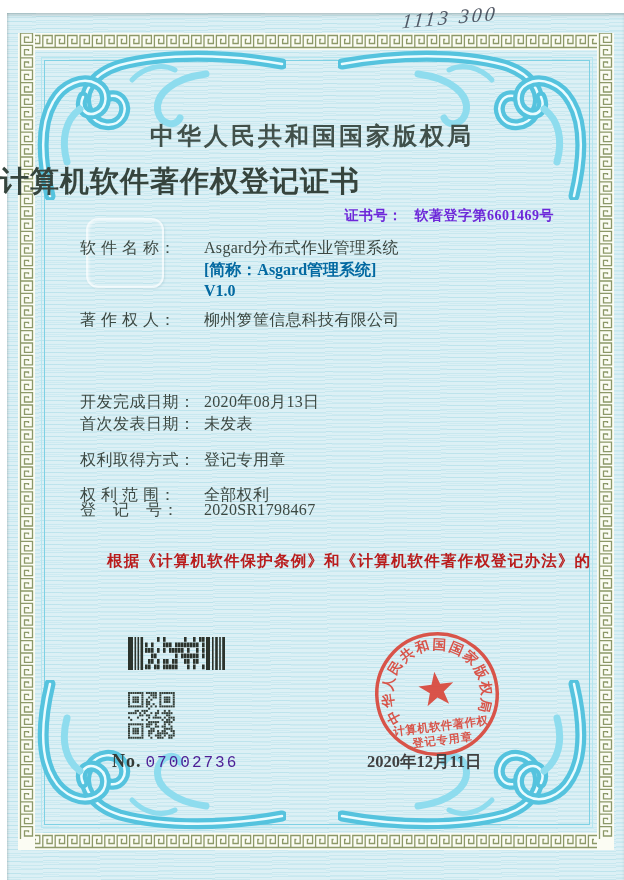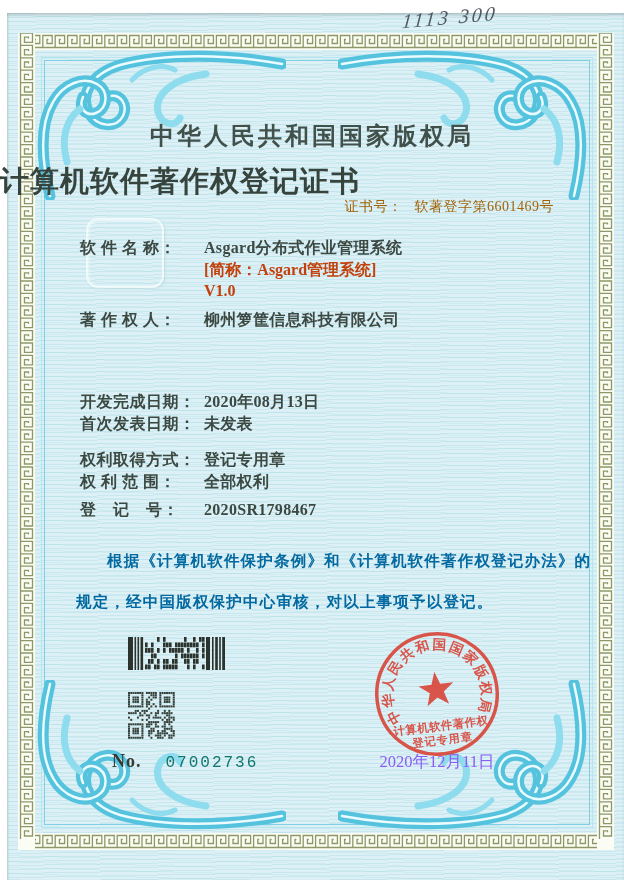--- a/index.html
+++ b/index.html
@@ -46,48 +46,48 @@
   }
   .title1{
     position:absolute;left:0;top:120px;width:624px;text-align:center;
     font-size:24px;letter-spacing:3px;font-weight:600;color:#41504a;white-space:nowrap;
   }
   .title2{
     position:absolute;left:0;top:162px;width:624px;text-align:left;
     font-size:29px;letter-spacing:1px;font-weight:700;color:#36443d;white-space:nowrap;
   }
   .certno{
-    position:absolute;right:70px;top:198px;font-size:14px;color:#a16207;
-    font-weight:400;letter-spacing:.5px;white-space:nowrap;
+    position:absolute;right:70px;top:207px;font-size:14px;color:#6d28d9;
+    font-weight:700;letter-spacing:.5px;white-space:nowrap;
   }
   .certno .cv{margin-left:12px;}
   .row{position:absolute;left:80px;white-space:nowrap;font-size:16px;color:#3c4842;}
-  .lab{display:inline-block;width:124px;font-weight:700;letter-spacing:.5px;}
-  .val{font-weight:700;letter-spacing:.3px;}
-  .val-abs{position:absolute;left:204px;white-space:nowrap;font-size:16px;color:#c2410c;font-weight:600;}
+  .lab{display:inline-block;width:124px;font-weight:400;letter-spacing:.5px;}
+  .val{font-weight:400;letter-spacing:.3px;}
+  .val-abs{position:absolute;left:204px;white-space:nowrap;font-size:16px;color:#0369a1;font-weight:600;}
   .statement{position:absolute;left:76px;top:540px;margin:0;width:490px;
-    font-size:15.5px;line-height:41px;letter-spacing:1.2px;color:#0369a1;font-weight:600;}
+    font-size:15.5px;line-height:41px;letter-spacing:1.2px;color:#b91c1c;font-weight:600;}
   .statement .l1{text-indent:2em;white-space:nowrap;}
   .statement .l2{white-space:nowrap;}
   .barcode{position:absolute;left:128px;top:637px;width:97px;height:33px;}
   .qr{position:absolute;left:128px;top:692px;width:47px;height:47px;}
   .serial{position:absolute;left:112px;top:751px;white-space:nowrap;}
   .serial .no{font-size:18px;color:#343b36;letter-spacing:1px;font-weight:bold;}
   .serial .num{
     font-family:"Liberation Mono","DejaVu Sans Mono",monospace;
-    font-size:16px;color:#0f766e;letter-spacing:2px;margin-left:24px;
+    font-size:16px;color:#4c1d95;letter-spacing:2px;margin-left:4px;
   }
   .seal{position:absolute;left:369px;top:626px;width:136px;height:136px;transform:rotate(-7deg);opacity:.92;}
   .seal svg{display:block;}
   .seal .ring-t{fill:#d9473b;font-size:14.2px;font-weight:700;}
   .seal .s1{fill:#d9473b;font-size:11.8px;font-weight:700;text-anchor:middle;letter-spacing:.5px;}
   .seal .s2{fill:#d9473b;font-size:11.5px;font-weight:700;text-anchor:middle;letter-spacing:1px;}
   .issue-date{
-    position:absolute;left:367px;top:751px;width:140px;text-align:center;
-    font-size:16.5px;font-weight:400;color:#8b5cf6;white-space:nowrap;
+    position:absolute;left:367px;top:751px;width:140px;
+    font-size:16.5px;font-weight:700;color:#404040;white-space:nowrap;
   }
 </style>
 </head>
 <body>
 
 <div class="paper"></div>
 
 <div class="hand-note">1113 300</div>
 
 <div class="band band-top" id="mb-top">
@@ -186,30 +186,29 @@
 </div>
 <div class="row" style="top:392px">
   <span class="lab">开发完成日期：</span><span class="val">2020年08月13日</span>
 </div>
 <div class="row" style="top:414px">
   <span class="lab">首次发表日期：</span><span class="val">未发表</span>
 </div>
 <div class="row" style="top:450px">
   <span class="lab">权利取得方式：</span><span class="val">登记专用章</span>
 </div>
-<div class="row" style="top:472px">
+<div class="row" style="top:485px">
   <span class="lab">权 利 范 围：</span><span class="val">全部权利</span>
 </div>
 <div class="row" style="top:500px">
   <span class="lab">登　记　号：</span><span class="val">2020SR1798467</span>
 </div>
 
 <p class="statement">
   <span class="l1" style="display:block">根据《计算机软件保护条例》和《计算机软件著作权登记办法》的</span>
-  <span class="l2" style="display:block">规定，经中国版权保护中心审核，对以上事项予以登记。</span>
 </p>
 
 <div class="barcode" id="barcode"><svg width="97" height="33" viewBox="0 0 97 33" fill="#2c332c">
       <rect x="0" y="0" width="5" height="33"></rect>
       <rect x="6.5" y="0" width="1.6" height="33"></rect>
       <rect x="9.5" y="0" width="1.6" height="33"></rect>
       <rect x="12.5" y="0" width="2.6" height="33"></rect>
       <rect x="17" y="5.5" width="2.6" height="4.8"></rect>
       <rect x="17" y="11" width="2.6" height="4.8"></rect>
       <rect x="17" y="27.5" width="2.6" height="4.8"></rect>

